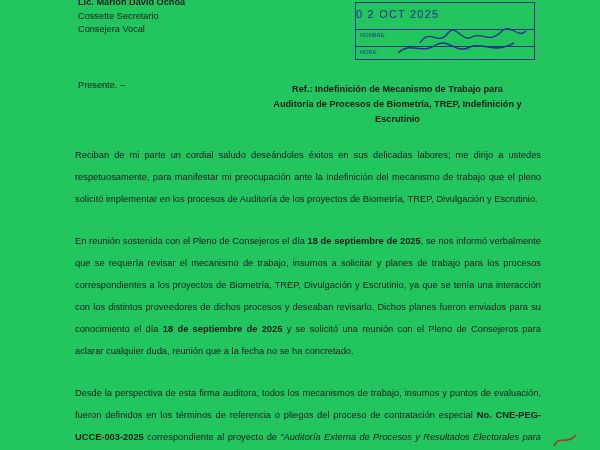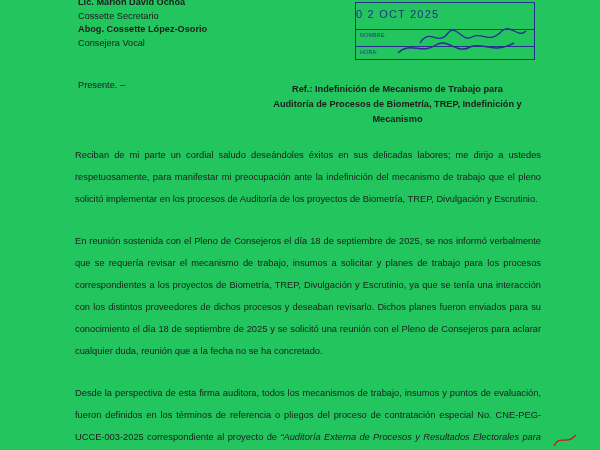--- a/index.html
+++ b/index.html
@@ -131,41 +131,40 @@
     top: 144px;
     width: 466px;
   }
   .body p {
     margin: 0 0 20px 0;
     font-size: 9.3px;
     line-height: 22px;
     text-align: justify;
     color: #1d1d1d;
   }
-  b { font-weight: normal; }
+  b { font-weight: bold; }
   i { font-style: italic; }
 
   
   .red-mark {
     position: absolute;
     right: 22px;
     bottom: 2px;
     width: 26px;
     height: 16px;
   }
 </style>
 </head>
 <body>
 
 <div class="page">
 
   <div class="addressees">
     <div class="line bold">Lic. Marlon David Ochoa</div>
     <div class="line">Cossette Secretario</div>
-    <div class="line bold">Abog. Cossette López-Osorio</div>
     <div class="line">Consejera Vocal</div>
   </div>
 
   <div class="presente">Presente. –</div>
 
   <div class="stamp">
     <div class="stamp-date">0 2 OCT 2025</div>
     <div class="stamp-rule"></div>
     <div class="stamp-rule2"></div>
     <div class="stamp-label nombre">NOMBRE:</div>
@@ -174,21 +173,21 @@
       <path d="M2 18 C 12 2, 20 22, 30 8 C 38 -2, 44 18, 54 12 C 64 6, 70 20, 84 6 C 92 -2, 100 14, 108 6" stroke="#2a2f8f" stroke-width="1.3" fill="none"></path>
     </svg>
     <svg class="sig-scribble2" viewBox="0 0 120 18">
       <path d="M2 14 C 14 2, 26 16, 40 6 C 52 -2, 60 16, 74 8 C 86 2, 96 16, 118 4" stroke="#2a2f8f" stroke-width="1.5" fill="none"></path>
     </svg>
   </div>
 
   <div class="ref">
     <div>Ref.: Indefinición de Mecanismo de Trabajo para</div>
     <div>Auditoría de Procesos de Biometría, TREP, Indefinición y</div>
-    <div>Mecanismo</div>
+    <div>Escrutinio</div>
   </div>
 
   <div class="body">
     <p><span>Reciban de mi parte un cordial saludo deseándoles éxitos en sus delicadas labores; me dirijo a ustedes respetuosamente, para manifestar mi preocupación ante la indefinición del mecanismo de trabajo que el pleno solicitó implementar en los procesos de Auditoría de los proyectos de Biometría, TREP, Divulgación y Escrutinio.</span></p>
     <p><span>En reunión sostenida con el Pleno de Consejeros el día </span><b>18 de septiembre de 2025</b><span>, se nos informó verbalmente que se requería revisar el mecanismo de trabajo, insumos a solicitar y planes de trabajo para los procesos correspondientes a los proyectos de Biometría, TREP, Divulgación y Escrutinio, ya que se tenía una interacción con los distintos proveedores de dichos procesos y deseaban revisarlo. Dichos planes fueron enviados para su conocimiento el día </span><b>18 de septiembre de 2025</b><span> y se solicitó una reunión con el Pleno de Consejeros para aclarar cualquier duda, reunión que a la fecha no se ha concretado.</span></p>
     <p><span>Desde la perspectiva de esta firma auditora, todos los mecanismos de trabajo, insumos y puntos de evaluación, fueron definidos en los términos de referencia o pliegos del proceso de contratación especial </span><b>No. CNE-PEG-UCCE-003-2025</b><span> correspondiente al proyecto de </span><i>“Auditoría Externa de Procesos y Resultados Electorales para las Elecciones Generales 2025”</i></p>
   </div>
 
   <svg class="red-mark" viewBox="0 0 26 16">
     <path d="M2 14 C 8 2, 14 14, 24 3" stroke="#c02020" stroke-width="1.4" fill="none"></path>

